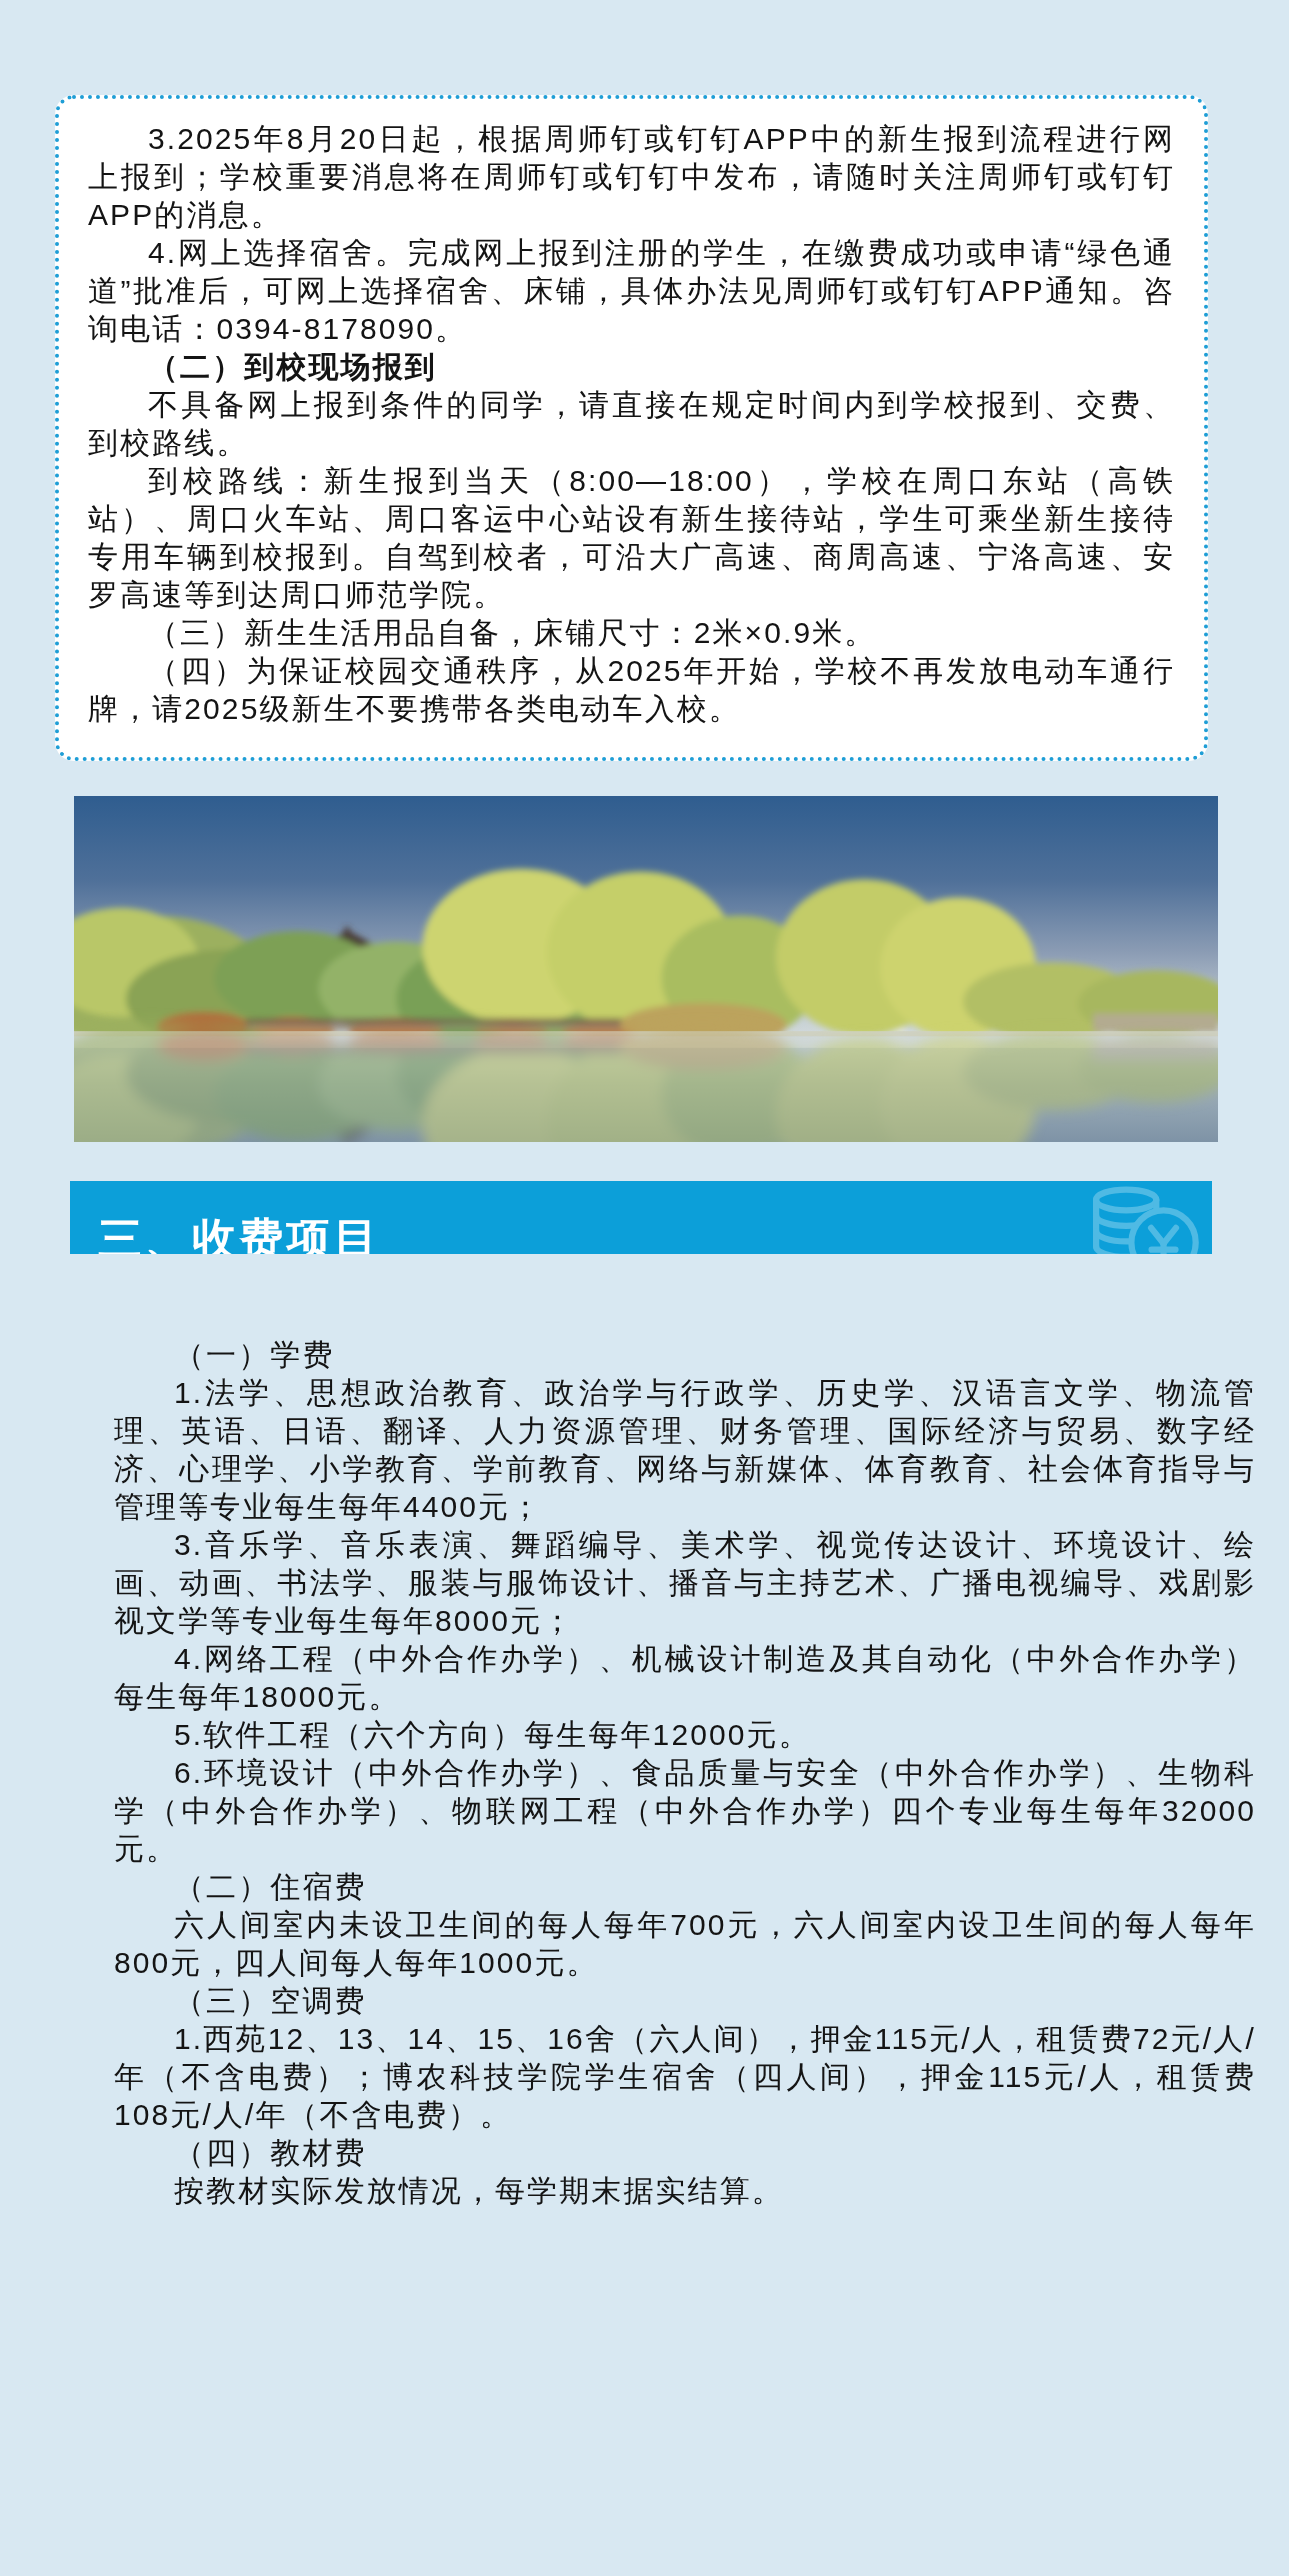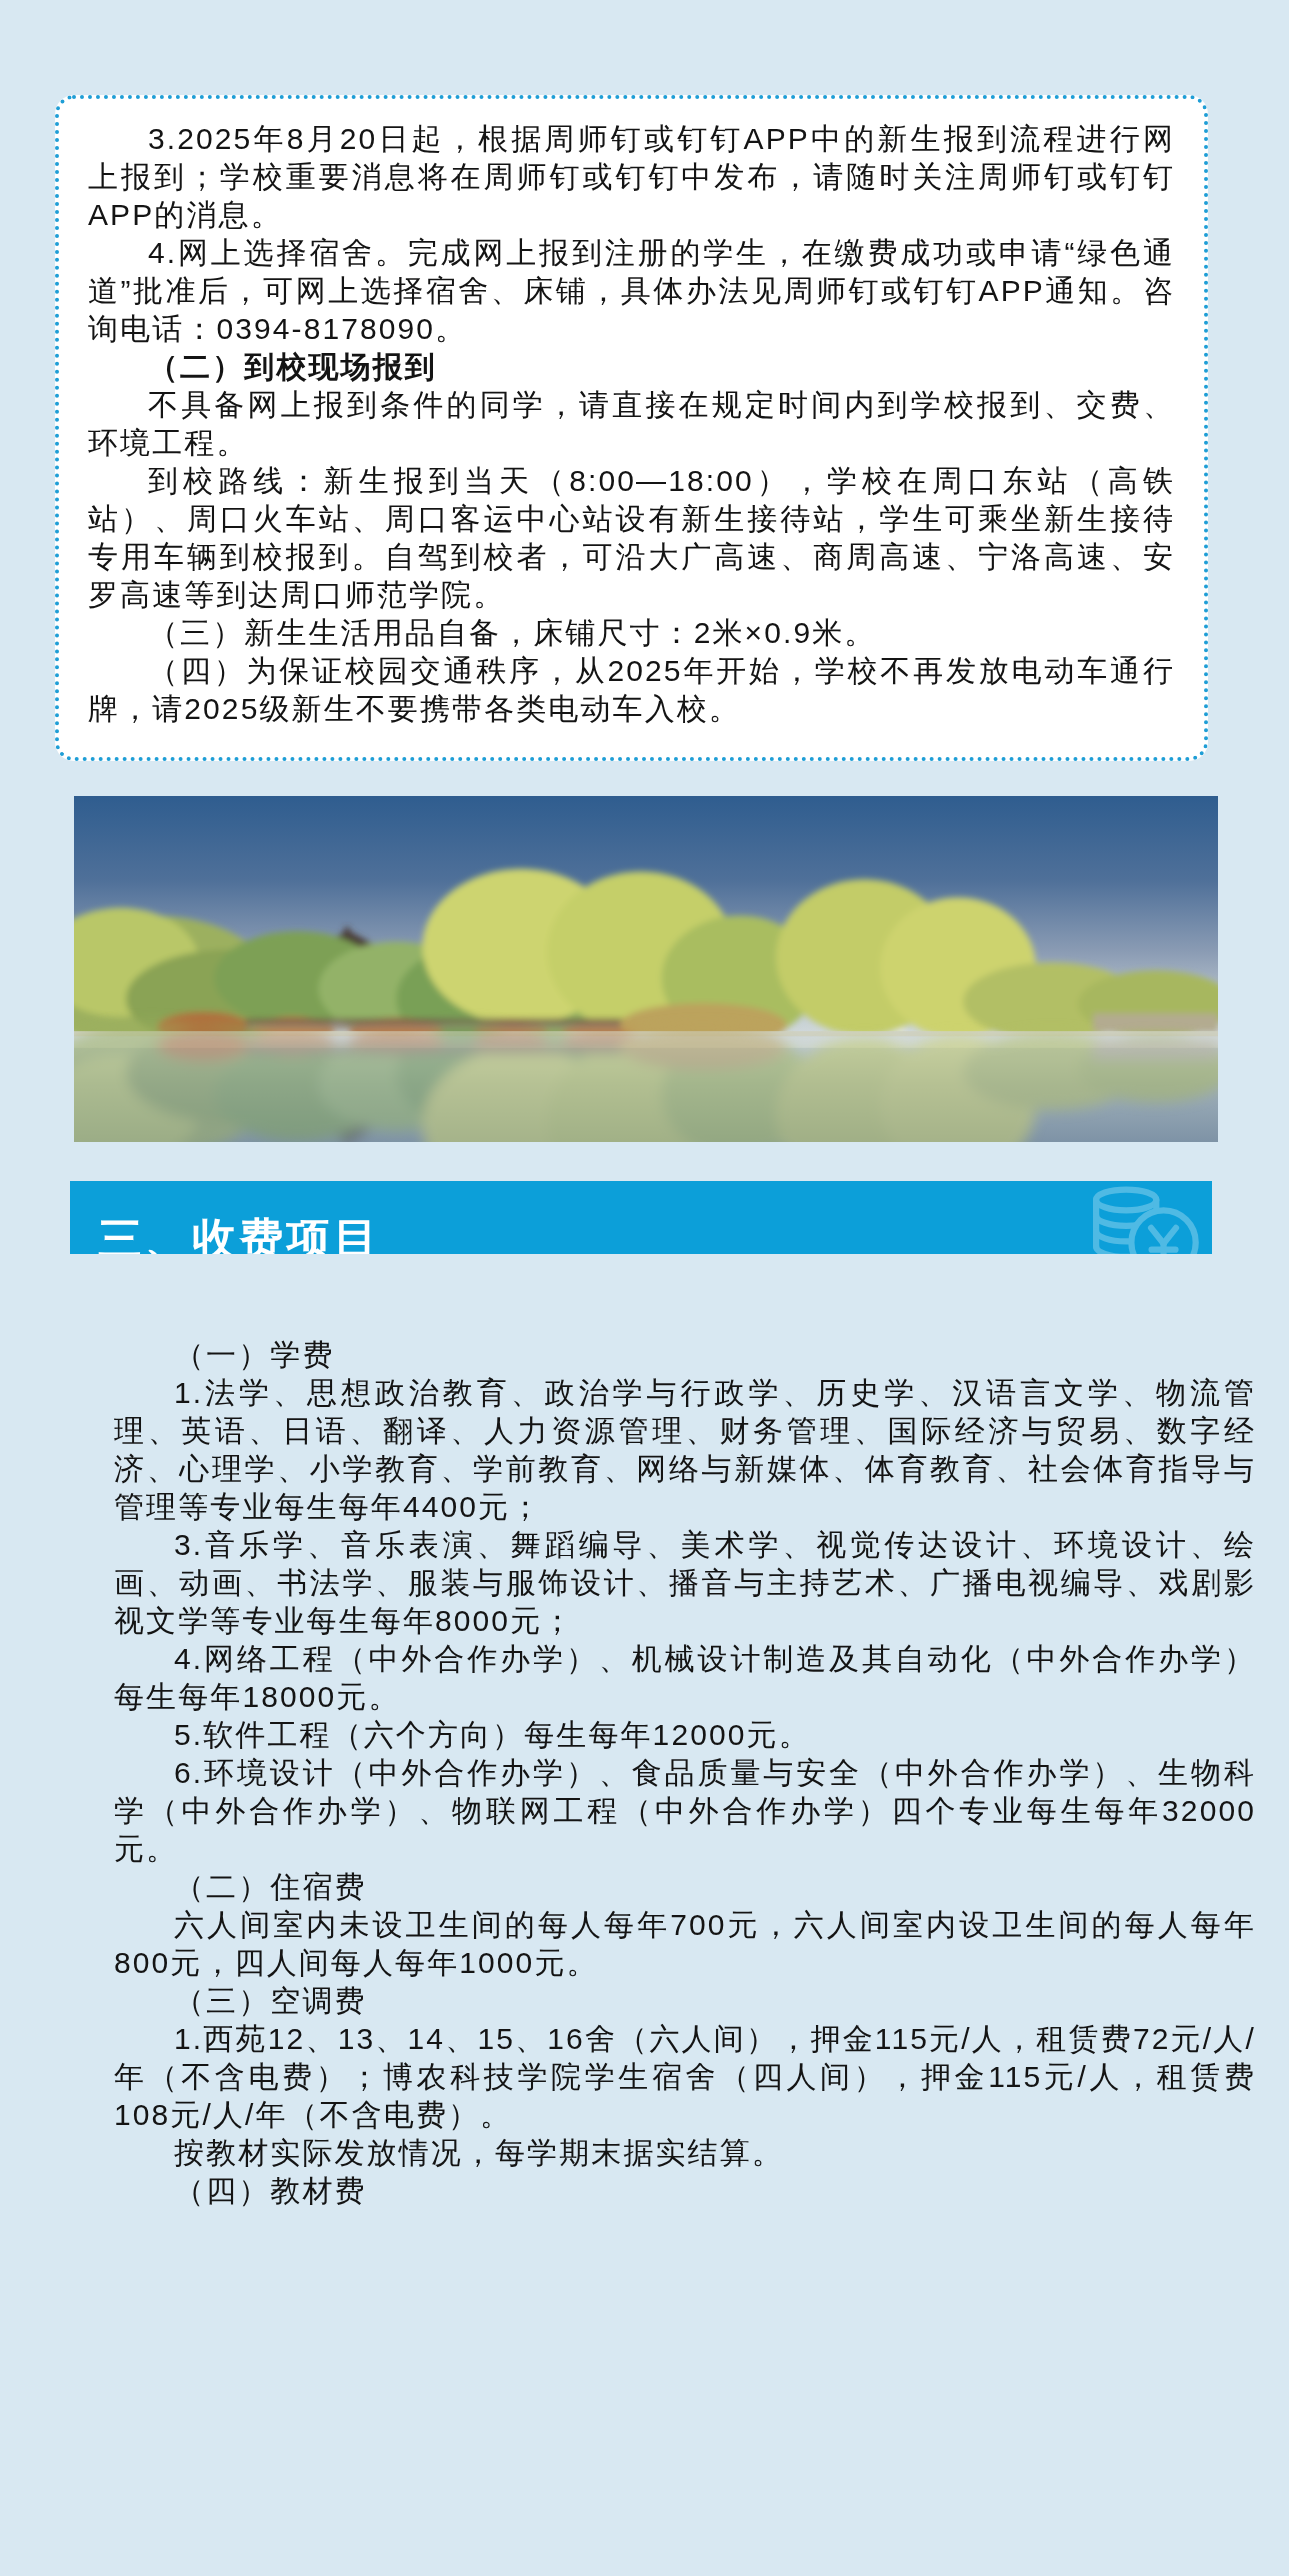--- a/index.html
+++ b/index.html
@@ -65,21 +65,21 @@
     margin-left:39px;
   }
 </style>
 </head>
 <body>
 
 <div class="notice-box doc-text">
   <p>3.2025年8月20日起，根据周师钉或钉钉APP中的新生报到流程进行网上报到；学校重要消息将在周师钉或钉钉中发布，请随时关注周师钉或钉钉APP的消息。</p>
   <p>4.网上选择宿舍。完成网上报到注册的学生，在缴费成功或申请“绿色通道”批准后，可网上选择宿舍、床铺，具体办法见周师钉或钉钉APP通知。咨询电话：0394-8178090。</p>
   <p class="bold">（二）到校现场报到</p>
-  <p>不具备网上报到条件的同学，请直接在规定时间内到学校报到、交费、环境工程。</p>
+  <p>不具备网上报到条件的同学，请直接在规定时间内到学校报到、交费、到校路线。</p>
   <p>到校路线：新生报到当天（8:00—18:00），学校在周口东站（高铁站）、周口火车站、周口客运中心站设有新生接待站，学生可乘坐新生接待专用车辆到校报到。自驾到校者，可沿大广高速、商周高速、宁洛高速、安罗高速等到达周口师范学院。</p>
   <p>（三）新生生活用品自备，床铺尺寸：2米×0.9米。</p>
   <p>（四）为保证校园交通秩序，从2025年开始，学校不再发放电动车通行牌，请2025级新生不要携带各类电动车入校。</p>
 </div>
 
 <div class="photo-wrap">
   <svg viewBox="0 0 2200 665" preserveAspectRatio="none" aria-hidden="true">
     <defs>
       <linearGradient id="sky" x1="0" y1="0" x2="0" y2="1">
         <stop offset="0" stop-color="#2f5d8f"></stop>
@@ -188,16 +188,16 @@
   <p>（一）学费</p>
   <p>1.法学、思想政治教育、政治学与行政学、历史学、汉语言文学、物流管理、英语、日语、翻译、人力资源管理、财务管理、国际经济与贸易、数字经济、心理学、小学教育、学前教育、网络与新媒体、体育教育、社会体育指导与管理等专业每生每年4400元；</p>
   <p>3.音乐学、音乐表演、舞蹈编导、美术学、视觉传达设计、环境设计、绘画、动画、书法学、服装与服饰设计、播音与主持艺术、广播电视编导、戏剧影视文学等专业每生每年8000元；</p>
   <p>4.网络工程（中外合作办学）、机械设计制造及其自动化（中外合作办学）每生每年18000元。</p>
   <p>5.软件工程（六个方向）每生每年12000元。</p>
   <p>6.环境设计（中外合作办学）、食品质量与安全（中外合作办学）、生物科学（中外合作办学）、物联网工程（中外合作办学）四个专业每生每年32000元。</p>
   <p>（二）住宿费</p>
   <p>六人间室内未设卫生间的每人每年700元，六人间室内设卫生间的每人每年800元，四人间每人每年1000元。</p>
   <p>（三）空调费</p>
   <p>1.西苑12、13、14、15、16舍（六人间），押金115元/人，租赁费72元/人/年（不含电费）；博农科技学院学生宿舍（四人间），押金115元/人，租赁费108元/人/年（不含电费）。</p>
+  <p>（四）教材费</p>
   <p>按教材实际发放情况，每学期末据实结算。</p>
-  <p>（四）教材费</p>
 </div>
 
 
 </body></html>

